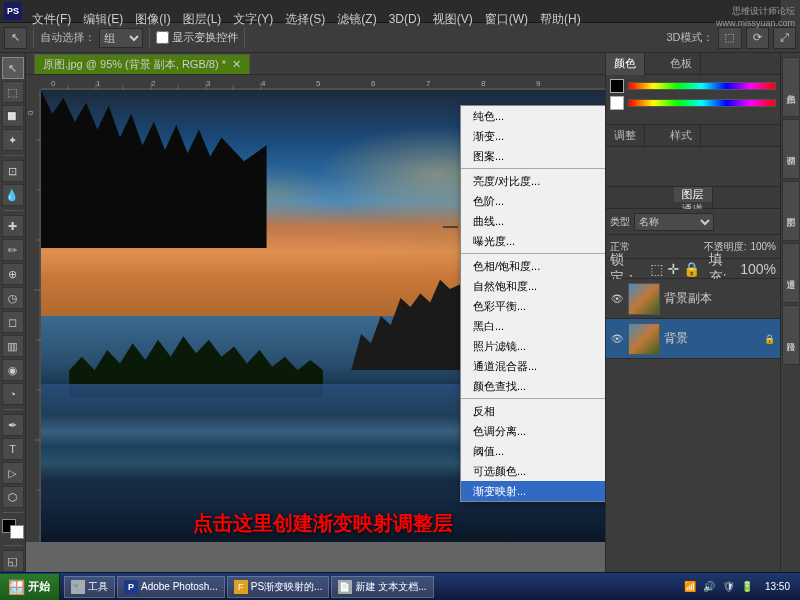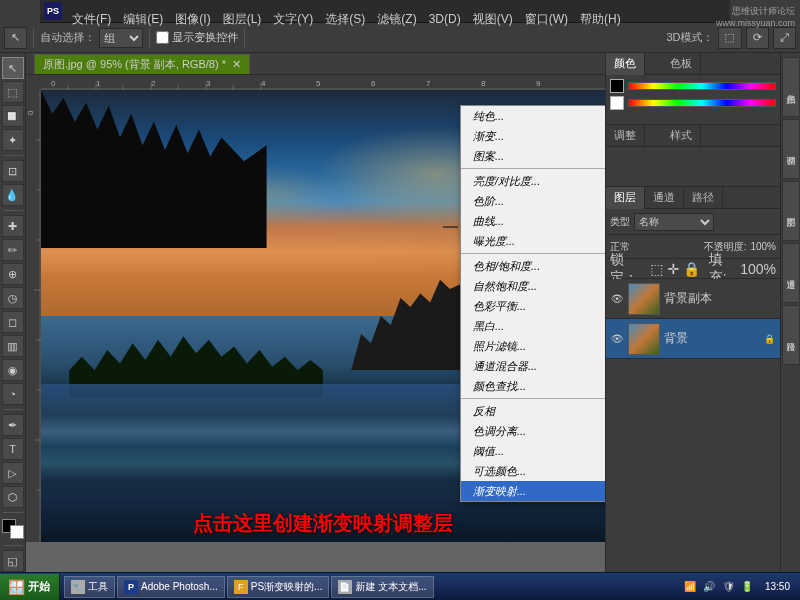--- a/index.html
+++ b/index.html
@@ -1,21 +1,21 @@
 <!DOCTYPE html>
 <html><head>
   <meta charset="utf-8">
   <style>
     * { margin: 0; padding: 0; box-sizing: border-box; }
     body { width: 800px; height: 600px; overflow: hidden; background: #3c3c3c; font-family: 'Microsoft YaHei', Arial, sans-serif; font-size: 12px; color: #ccc; }
 
     
     .menu-bar {
-      width: 690px; height: 23px; background: #2b2b2b; display: flex; align-items: center;
-      border-bottom: 1px solid #1a1a1a; padding: 0 4px; margin-left: 40px;
+      width: 781px; height: 23px; background: #2b2b2b; display: flex; align-items: center;
+      border-bottom: 1px solid #1a1a1a; padding: 0 4px;
     }
     .menu-bar .logo { width: 18px; height: 18px; background: #1a1a5e; margin-right: 4px; display: flex; align-items: center; justify-content: center; font-size: 9px; color: #fff; font-weight: bold; }
     .menu-item { padding: 8px 6px; height: 23px; line-height: 23px; cursor: pointer; font-size: 12px; color: #ccc; white-space: nowrap; }
 
     
     .toolbar {
       width: 800px; height: 30px; background: #3c3c3c; display: flex; align-items: center;
       border-bottom: 1px solid #2a2a2a; padding: 0 4px; gap: 4px;
     }
     .toolbar-btn { height: 22px; padding: 0 6px; background: #4a4a4a; border: 1px solid #2a2a2a; color: #ccc; font-size: 11px; cursor: pointer; display: flex; align-items: center; gap: 2px; }
@@ -123,20 +123,21 @@
       height: 22px; padding: 0 8px; font-size: 11px; color: #bbb; cursor: pointer;
       display: flex; align-items: center; border-right: 1px solid #2a2a2a;
     }
     .panel-tab.active { background: #4a4a4a; color: #fff; }
 
     
     .layers-panel { flex: 1; overflow: hidden; display: flex; flex-direction: column; }
     .layers-tab-row {
       height: 22px; background: #3a3a3a; display: flex; align-items: center;
       border-bottom: 1px solid #2a2a2a;
+      flex-direction: column;
     }
     .layers-tab {
       height: 22px; padding: 0 8px; font-size: 11px; color: #bbb; cursor: pointer;
       display: flex; align-items: center; border-right: 1px solid #2a2a2a;
     }
     .layers-tab.active { background: #4a4a4a; color: #fff; }
 
     .layers-options {
       height: 26px; background: #3c3c3c; display: flex; align-items: center;
       padding: 0 4px; gap: 4px; border-bottom: 1px solid #2a2a2a;
@@ -377,21 +378,21 @@
 
         <div style="position:absolute;bottom:5px;left:0;right:0;text-align:center;pointer-events:none;">
           <span style="font-size:20px;color:#ff0000;font-weight:bold;font-family:'Microsoft YaHei',Arial,sans-serif;text-shadow:1px 1px 3px rgba(0,0,0,0.9);">点击这里创建渐变映射调整层</span>
         </div>
 
         <svg style="position:absolute;bottom:50px;right:10px;pointer-events:none;" width="100" height="90">
           <line x1="80" y1="5" x2="20" y2="75" stroke="#ff0000" stroke-width="2.5"></line>
           <polygon points="20,75 15,60 35,65" fill="#ff0000"></polygon>
         </svg>
 
-        <div class="dropdown-menu" style="position:absolute;top:15px;right:-5px;width:150px;font-style:italic;">
+        <div class="dropdown-menu" style="position:absolute;top:15px;right:-5px;width:150px;">
           <div class="dropdown-item">纯色...</div>
           <div class="dropdown-item">渐变...</div>
           <div class="dropdown-item">图案...</div>
           <div class="dropdown-sep"></div>
           <div class="dropdown-item">亮度/对比度...</div>
           <div class="dropdown-item">色阶...</div>
           <div class="dropdown-item">曲线...</div>
           <div class="dropdown-item">曝光度...</div>
           <div class="dropdown-sep"></div>
           <div class="dropdown-item">色相/饱和度...</div>

